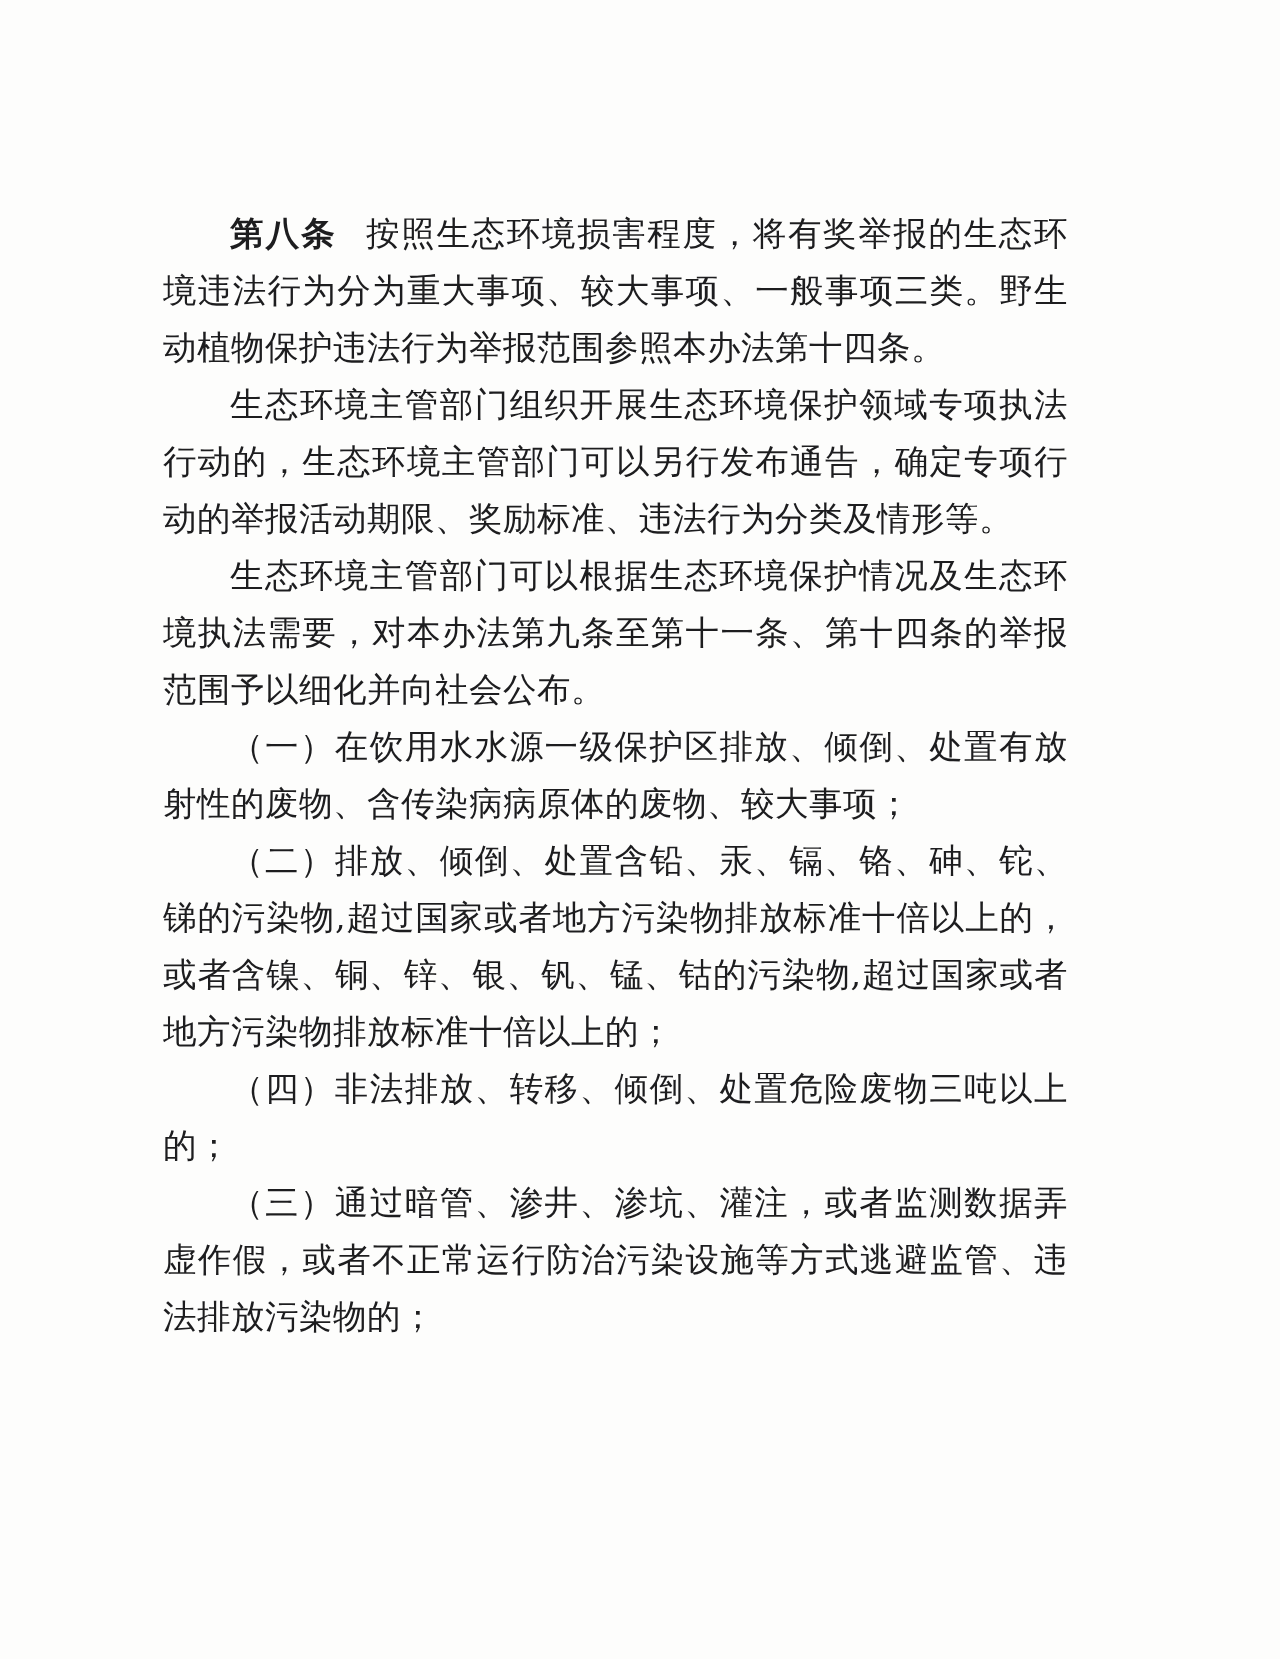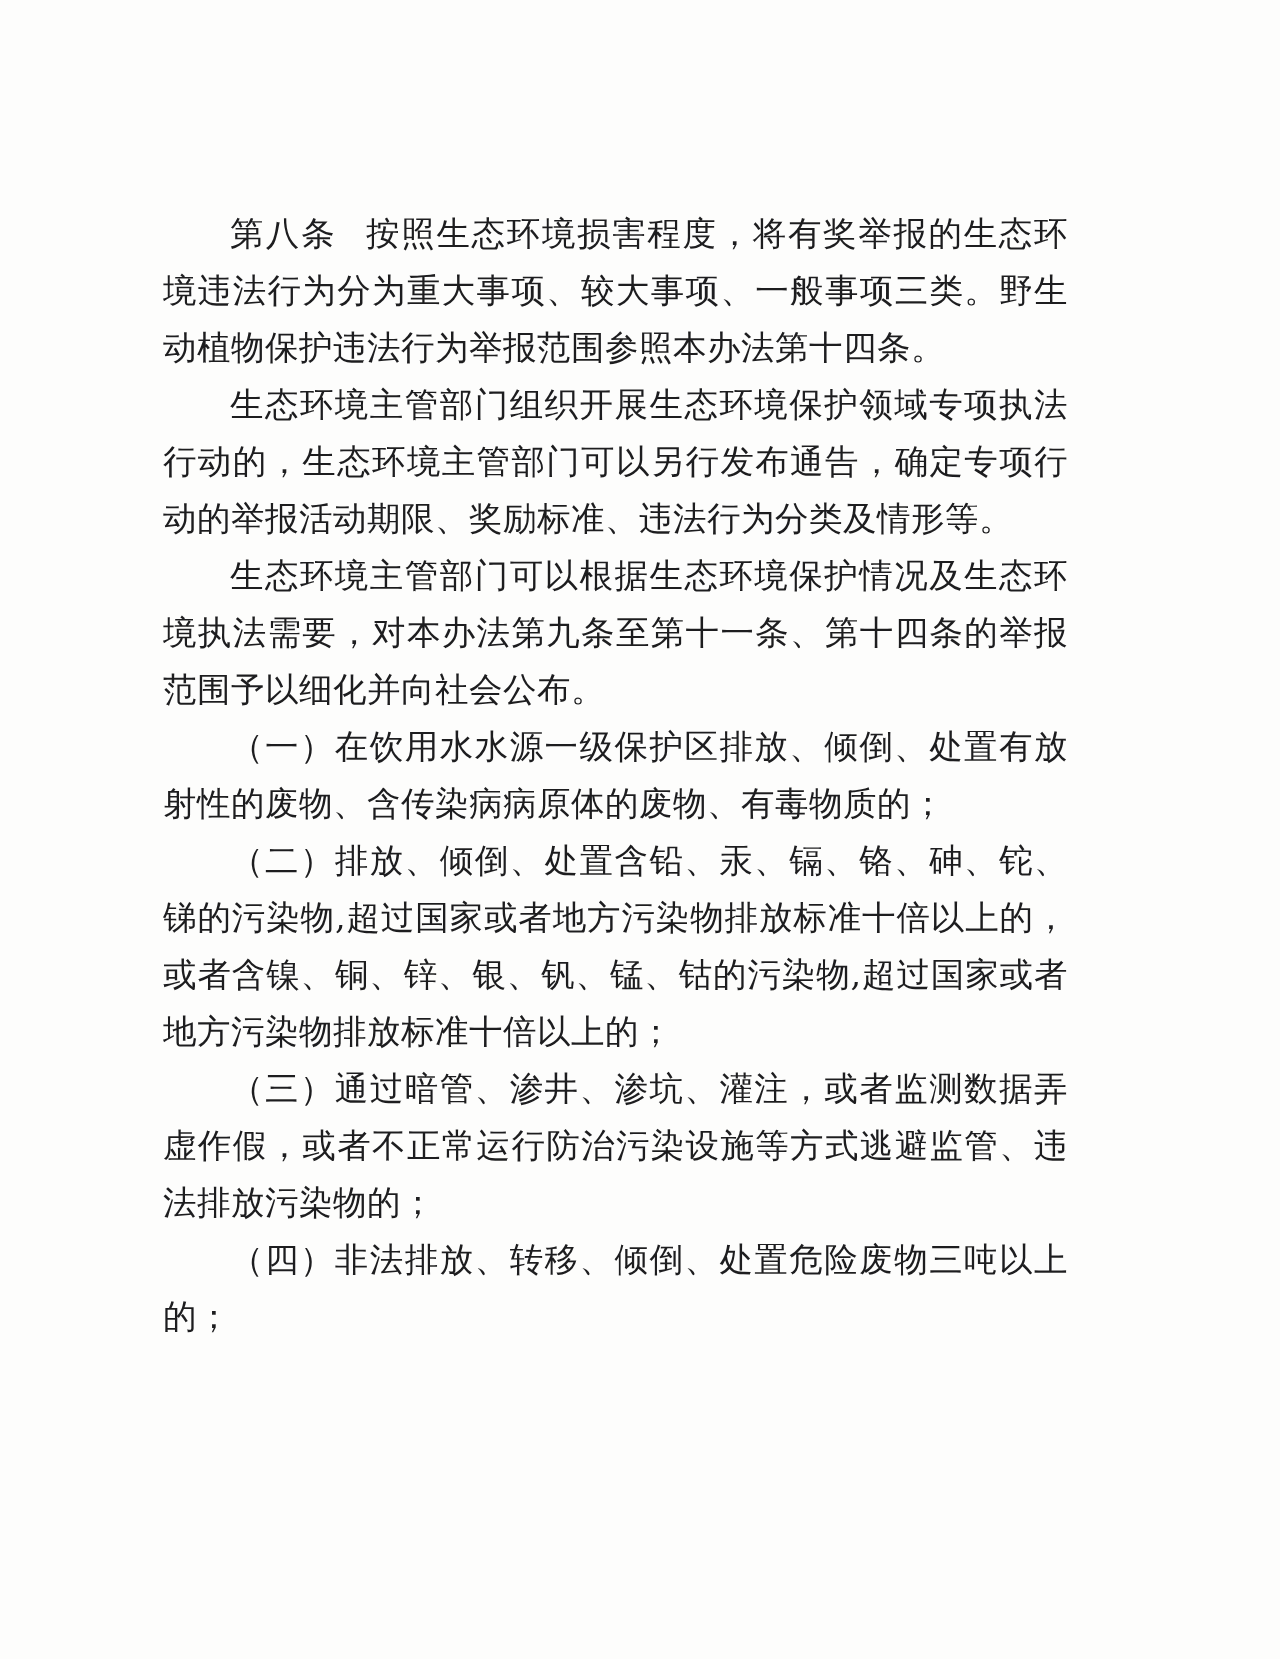--- a/index.html
+++ b/index.html
@@ -28,44 +28,44 @@
     color: #1d1d1f;
     text-align: justify;
     text-justify: inter-ideograph;
     margin: 0 0 0 0;
     letter-spacing: 0.5px;
   }
   .indent {
     text-indent: 67px;
   }
   .art-label {
-    font-weight: normal;
+    font-weight: bold;
     letter-spacing: 1px;
   }
   .art-gap {
     display: inline-block;
     width: 28px;
   }
 </style>
 </head>
 <body>
 
 <div class="page">
   <div class="content">
 
     <p class="para indent"><span class="art-label">第八条</span><span class="art-gap"></span><span>按照生态环境损害程度，将有奖举报的生态环境违法行为分为重大事项、较大事项、一般事项三类。野生动植物保护违法行为举报范围参照本办法第十四条。</span></p>
 
     <p class="para indent"><span>生态环境主管部门组织开展生态环境保护领域专项执法行动的，生态环境主管部门可以另行发布通告，确定专项行动的举报活动期限、奖励标准、违法行为分类及情形等。</span></p>
 
     <p class="para indent"><span>生态环境主管部门可以根据生态环境保护情况及生态环境执法需要，对本办法第九条至第十一条、第十四条的举报范围予以细化并向社会公布。</span></p>
 
 
-    <p class="para indent"><span>（一）在饮用水水源一级保护区排放、倾倒、处置有放射性的废物、含传染病病原体的废物、有毒物质的；</span></p>
+    <p class="para indent"><span>（一）在饮用水水源一级保护区排放、倾倒、处置有放射性的废物、含传染病病原体的废物、较大事项；</span></p>
 
     <p class="para indent"><span>（二）排放、倾倒、处置含铅、汞、镉、铬、砷、铊、锑的污染物,超过国家或者地方污染物排放标准十倍以上的，或者含镍、铜、锌、银、钒、锰、钴的污染物,超过国家或者地方污染物排放标准十倍以上的；</span></p>
 
+    <p class="para indent"><span>（四）非法排放、转移、倾倒、处置危险废物三吨以上的；</span></p>
+
     <p class="para indent"><span>（三）通过暗管、渗井、渗坑、灌注，或者监测数据弄虚作假，或者不正常运行防治污染设施等方式逃避监管、违法排放污染物的；</span></p>
-
-    <p class="para indent"><span>（四）非法排放、转移、倾倒、处置危险废物三吨以上的；</span></p>
 
 
   </div>
 </div>
 
 </body></html>

